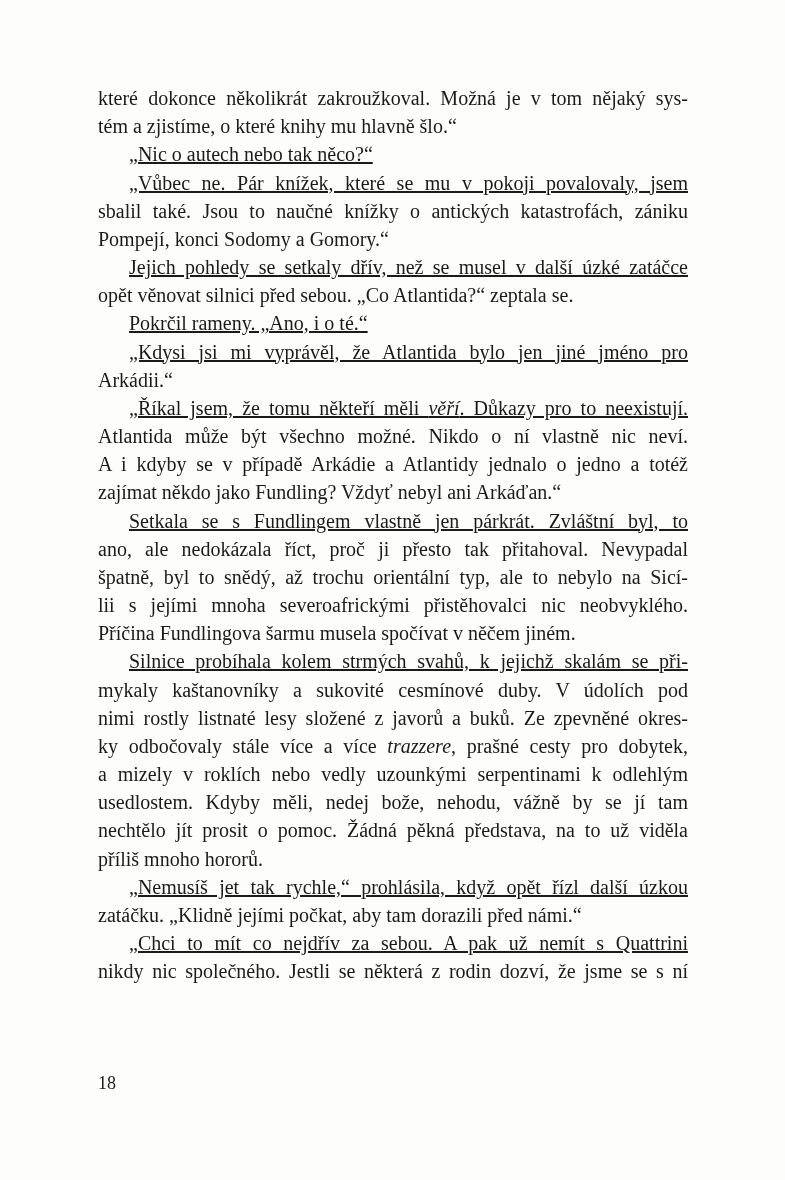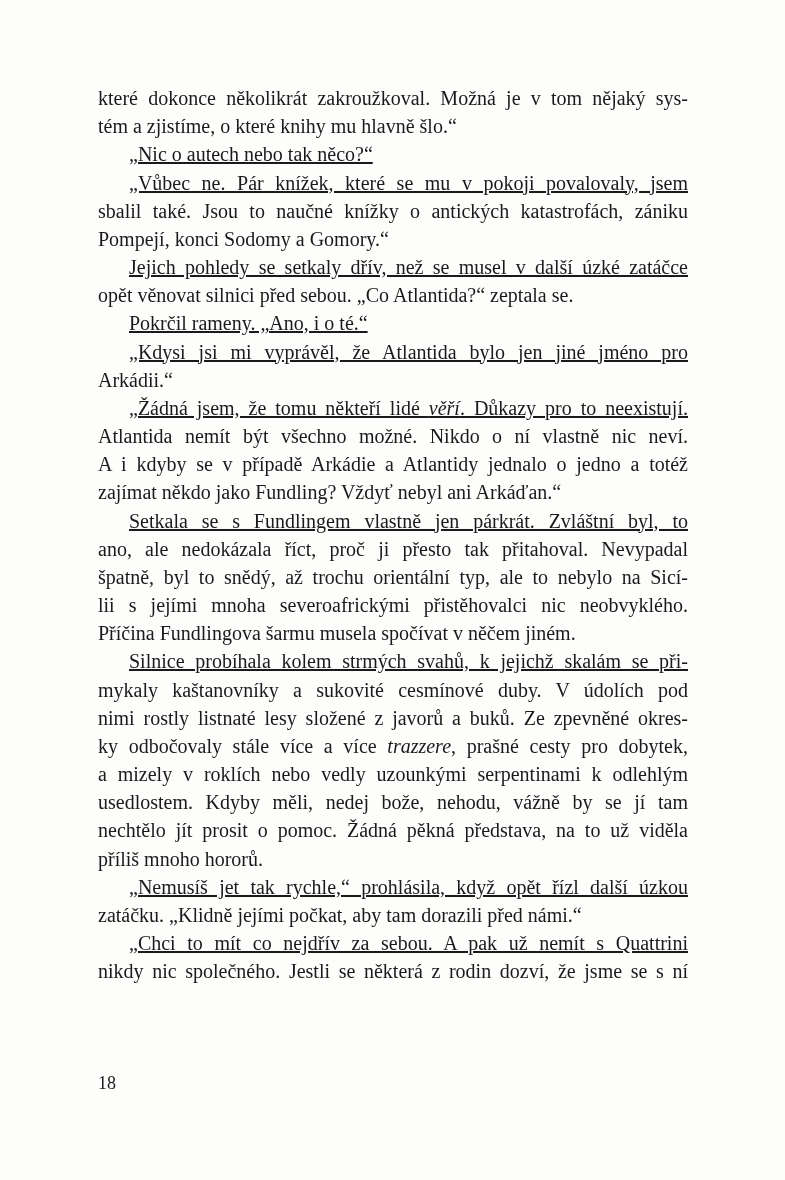--- a/index.html
+++ b/index.html
@@ -61,22 +61,22 @@
       <div class="line last"><span>tém a zjistíme, o které knihy mu hlavně šlo.“</span></div>
       <div class="line last indent"><span>„Nic o autech nebo tak něco?“</span></div>
       <div class="line indent"><span>„Vůbec ne. Pár knížek, které se mu v pokoji povalovaly, jsem</span></div>
       <div class="line"><span>sbalil také. Jsou to naučné knížky o antických katastrofách, zániku</span></div>
       <div class="line last"><span>Pompejí, konci Sodomy a Gomory.“</span></div>
       <div class="line indent"><span>Jejich pohledy se setkaly dřív, než se musel v další úzké zatáčce</span></div>
       <div class="line last"><span>opět věnovat silnici před sebou. „Co Atlantida?“ zeptala se.</span></div>
       <div class="line last indent"><span>Pokrčil rameny. „Ano, i o té.“</span></div>
       <div class="line indent"><span>„Kdysi jsi mi vyprávěl, že Atlantida bylo jen jiné jméno pro</span></div>
       <div class="line last"><span>Arkádii.“</span></div>
-      <div class="line indent"><span>„Žádná jsem, že tomu někteří lidé </span><i>věří</i><span>. Důkazy pro to neexistují.</span></div>
-      <div class="line"><span>Atlantida nemít být všechno možné. Nikdo o ní vlastně nic neví.</span></div>
+      <div class="line indent"><span>„Říkal jsem, že tomu někteří měli </span><i>věří</i><span>. Důkazy pro to neexistují.</span></div>
+      <div class="line"><span>Atlantida může být všechno možné. Nikdo o ní vlastně nic neví.</span></div>
       <div class="line"><span>A i kdyby se v případě Arkádie a Atlantidy jednalo o jedno a totéž</span></div>
       <div class="line last"><span>zajímat někdo jako Fundling? Vždyť nebyl ani Arkáďan.“</span></div>
       <div class="line indent"><span>Setkala se s Fundlingem vlastně jen párkrát. Zvláštní byl, to</span></div>
       <div class="line"><span>ano, ale nedokázala říct, proč ji přesto tak přitahoval. Nevypadal</span></div>
       <div class="line"><span>špatně, byl to snědý, až trochu orientální typ, ale to nebylo na Sicí-</span></div>
       <div class="line"><span>lii s jejími mnoha severoafrickými přistěhovalci nic neobvyklého.</span></div>
       <div class="line last"><span>Příčina Fundlingova šarmu musela spočívat v něčem jiném.</span></div>
       <div class="line indent"><span>Silnice probíhala kolem strmých svahů, k jejichž skalám se při-</span></div>
       <div class="line"><span>mykaly kaštanovníky a sukovité cesmínové duby. V údolích pod</span></div>
       <div class="line"><span>nimi rostly listnaté lesy složené z javorů a buků. Ze zpevněné okres-</span></div>

